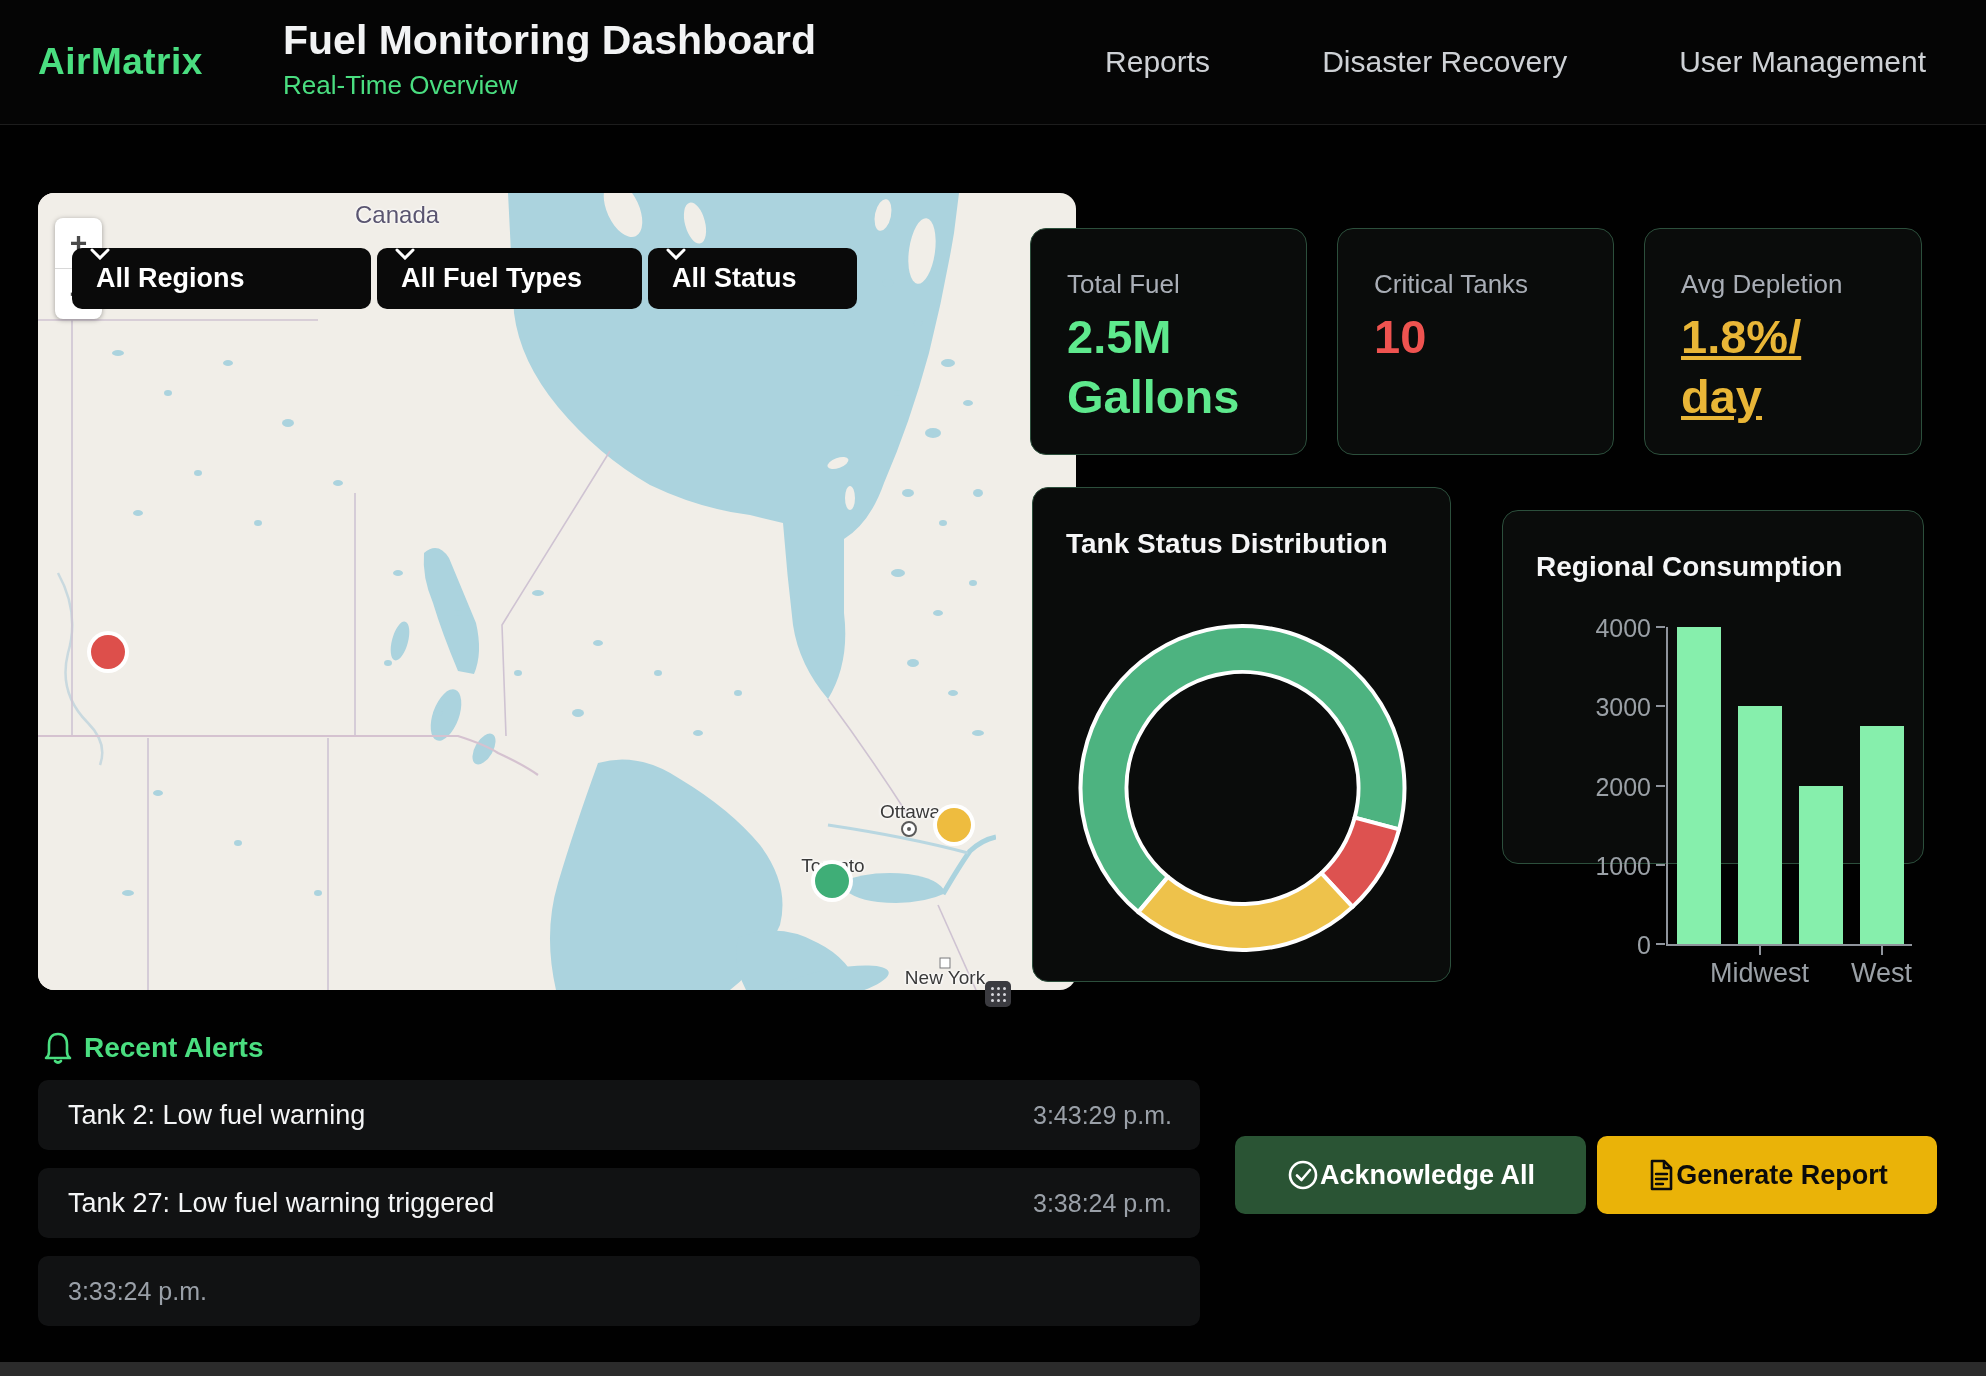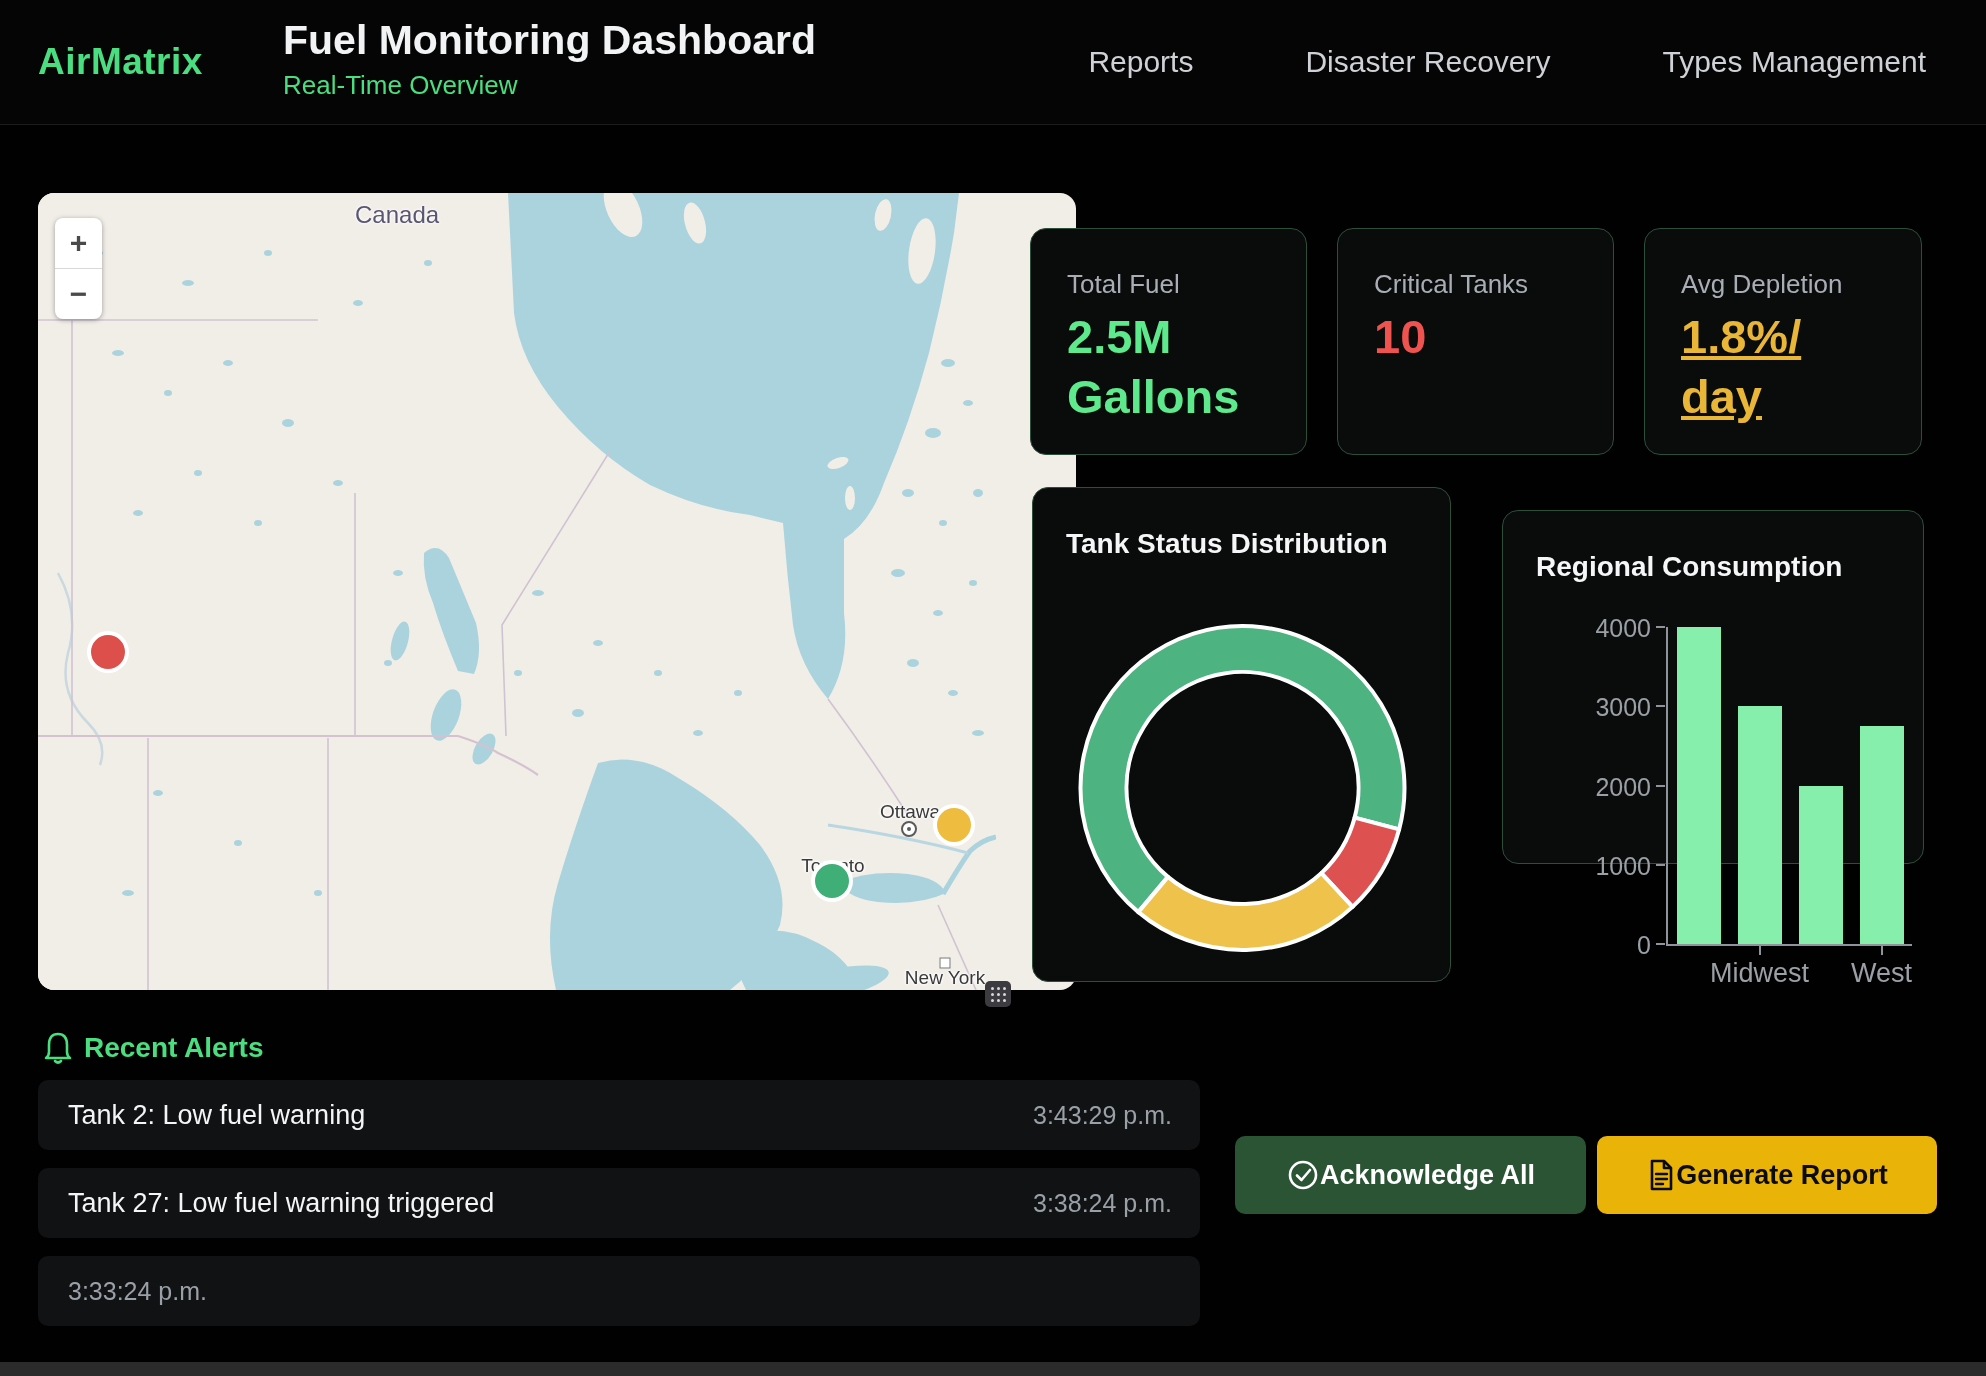--- a/index.html
+++ b/index.html
@@ -64,21 +64,21 @@
 
 <div class="header">
   <div class="brand">AirMatrix</div>
   <div class="titleblock">
     <div class="page-title">Fuel Monitoring Dashboard</div>
     <div class="page-subtitle">Real-Time Overview</div>
   </div>
   <div class="nav">
     <div class="nav-item">Reports</div>
     <div class="nav-item">Disaster Recovery</div>
-    <div class="nav-item">Types Management</div>
+    <div class="nav-item">User Management</div>
   </div>
 </div>
 
 <div class="map">
   <svg width="958" height="797" viewBox="0 0 958 797">
     <rect x="0" y="0" width="958" height="797" fill="#f1eee8"></rect>
 
     <path fill="#abd3de" d="M470,0 L476,120 Q482,168 520,214 Q560,262 612,292 Q662,316 712,322 L745,330 Q749,382 755,432 Q761,472 790,506 Q812,470 806,420 L806,346 Q832,330 846,290 Q872,230 891,160 Q906,100 916,40 L921,0 Z"></path>
 
     <ellipse cx="585" cy="16" rx="16" ry="30" transform="rotate(-25 585 16)" fill="#f1eee8"></ellipse>
@@ -165,20 +165,40 @@
   </svg>
 
   <div class="map-country-label">Canada</div>
 
   <div class="zoomctl">
     <div class="zoomcell">+</div>
     <div class="zoomdiv"></div>
     <div class="zoomcell">−</div>
   </div>
 
+  <div class="filters">
+    <div class="filter" style="left:34px;width:299px;">
+      <span>All Regions</span>
+      <svg width="20" height="12" viewBox="0 0 20 12">
+          <path d="M2,2 L10,10 L18,2" stroke="#fff" stroke-width="3" fill="none" stroke-linecap="round"></path>
+        </svg>
+    </div>
+    <div class="filter" style="left:339px;width:265px;">
+      <span>All Fuel Types</span>
+      <svg width="20" height="12" viewBox="0 0 20 12">
+          <path d="M2,2 L10,10 L18,2" stroke="#fff" stroke-width="3" fill="none" stroke-linecap="round"></path>
+        </svg>
+    </div>
+    <div class="filter" style="left:610px;width:209px;">
+      <span>All Status</span>
+      <svg width="20" height="12" viewBox="0 0 20 12">
+          <path d="M2,2 L10,10 L18,2" stroke="#fff" stroke-width="3" fill="none" stroke-linecap="round"></path>
+        </svg>
+    </div>
+  </div>
 
   <div id="map-overlay" style="position:absolute;inset:0;">
       <div class="city-label" style="left: 872px; top: 619px;">Ottawa</div>
       <div class="city-label" style="left: 795px; top: 673px;">Toronto</div>
       <div class="city-label" style="left: 907px; top: 785px;">New York</div>
       <div class="poi-ring" style="left: 871px; top: 636px;">
         <i></i>
       </div>
       <div class="poi-square" style="left: 907px; top: 770px;"></div>
       <div class="marker" style="left: 53px; top: 442px; background: rgb(221, 79, 75);"></div>

